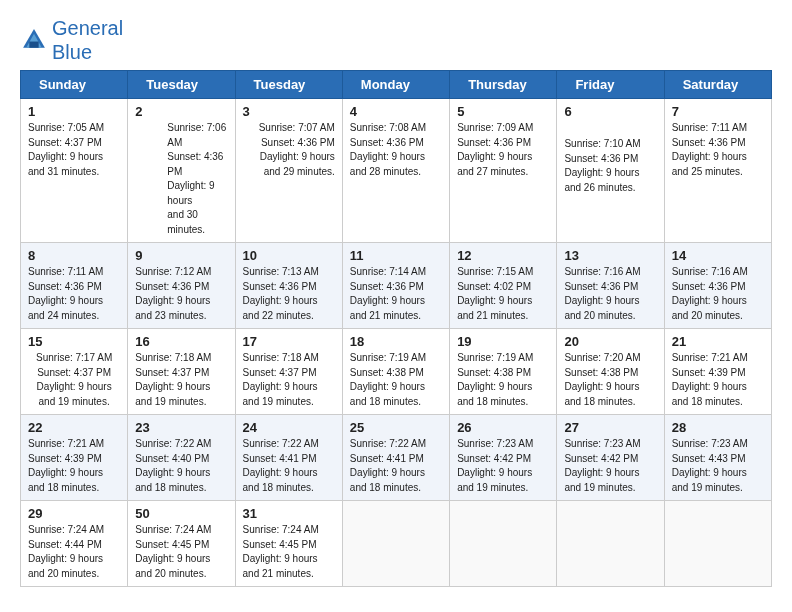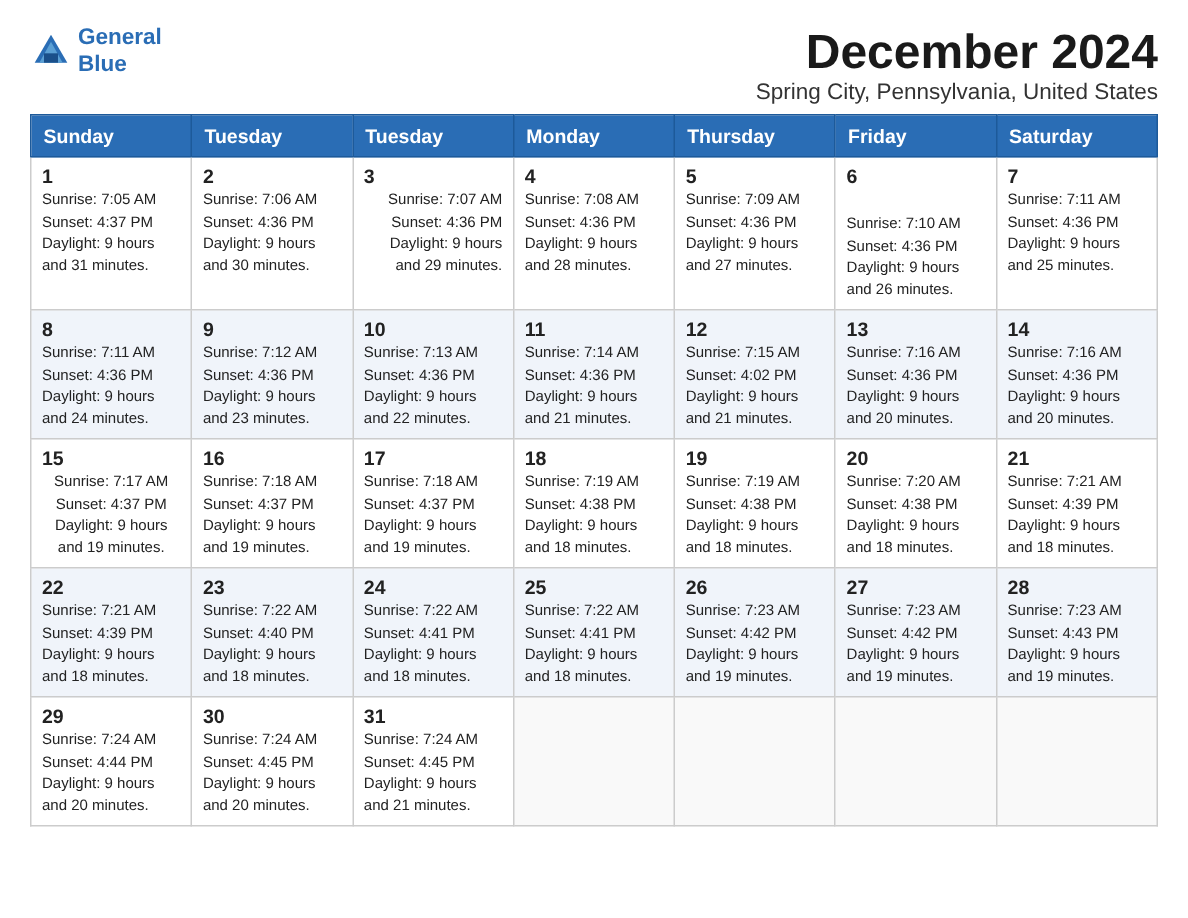--- a/index.html
+++ b/index.html
@@ -15,22 +15,22 @@
       align-items: flex-start;
       justify-content: space-between;
       margin-bottom: 6px;
     }
     .logo {
       display: flex;
       align-items: center;
       gap: 4px;
     }
     .logo-text {
-      font-size: 15px;
-      font-weight: bold;
+      font-size: 20px;
+      font-weight: normal;
       color: #1a1a1a;
       line-height: 1.2;
     }
     .logo-text span {
       color: #2a6db5;
     }
     .logo-icon {
       width: 28px;
       height: 28px;
     }
@@ -48,21 +48,21 @@
     }
     .calendar {
       width: 100%;
       border-collapse: collapse;
       border: 1px solid #ccc;
     }
     .calendar th {
       background: #2a6db5;
       color: #fff;
       text-align: left;
-      padding: 6px 8px;
+      padding: 6px 18px;
       font-size: 13px;
       font-weight: bold;
       border: 1px solid #1d5a9a;
     }
     .calendar td {
       vertical-align: top;
       border: 1px solid #ccc;
       padding: 5px 7px;
       width: calc(100% / 7);
       min-height: 80px;
@@ -98,24 +98,20 @@
   <div class="logo">
     <svg class="logo-icon" viewBox="0 0 36 36">
       <polygon points="18,4 32,28 4,28" fill="#2a6db5"></polygon>
       <polygon points="18,10 28,28 8,28" fill="#5a9fd4"></polygon>
       <rect x="12" y="20" width="12" height="8" fill="#1a4f8a"></rect>
     </svg>
     <div class="logo-text">
       <span>General</span><br><span>Blue</span>
     </div>
   </div>
-  <div class="title-block">
-    <div class="month-title">December 2024</div>
-    <div class="location">Spring City, Pennsylvania, United States</div>
-  </div>
 </div>
 
 <table class="calendar">
   <thead>
     <tr>
     <th>Sunday</th>
         <th>Tuesday</th>
         <th>Tuesday</th>
         <th>Monday</th>
         <th>Thursday</th>
@@ -127,21 +123,21 @@
   <tr>
         <td>
           <span class="day-num">1</span>
           <div class="day-info" style="white-space: pre-line;">Sunrise: 7:05 AM
 Sunset: 4:37 PM
 Daylight: 9 hours
 and 31 minutes.</div>
         </td>
         <td>
           <span class="day-num">2</span>
-          <div class="day-info" style="white-space: pre-line;">Sunrise: 7:06 AM
+          <div class="day-info" style="white-space: pre-line; margin-left: 32px;">Sunrise: 7:06 AM
 Sunset: 4:36 PM
 Daylight: 9 hours
 and 30 minutes.</div>
         </td>
         <td>
           <span class="day-num">3</span>
           <div class="day-info" style="white-space: pre-line; text-align: right;">Sunrise: 7:07 AM
 Sunset: 4:36 PM
 Daylight: 9 hours
 and 29 minutes.</div>
@@ -330,21 +326,21 @@
       </tr>
       <tr>
         <td>
           <span class="day-num">29</span>
           <div class="day-info" style="white-space: pre-line;">Sunrise: 7:24 AM
 Sunset: 4:44 PM
 Daylight: 9 hours
 and 20 minutes.</div>
         </td>
         <td>
-          <span class="day-num">30</span>
+          <span class="day-num">50</span>
           <div class="day-info" style="white-space: pre-line;">Sunrise: 7:24 AM
 Sunset: 4:45 PM
 Daylight: 9 hours
 and 20 minutes.</div>
         </td>
         <td>
           <span class="day-num">31</span>
           <div class="day-info" style="white-space: pre-line;">Sunrise: 7:24 AM
 Sunset: 4:45 PM
 Daylight: 9 hours

